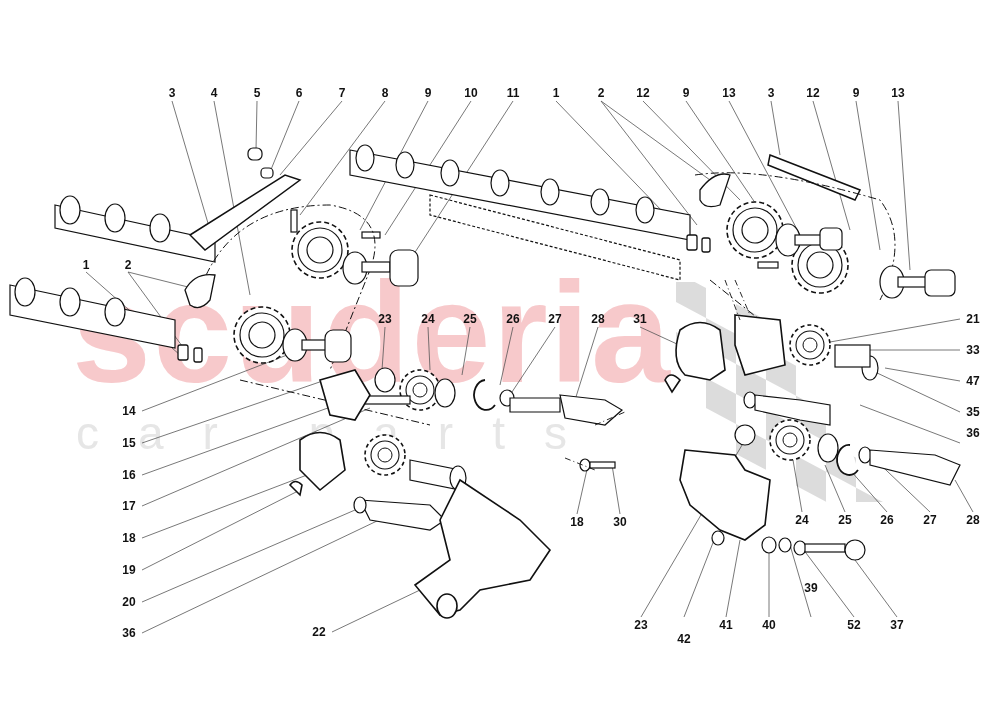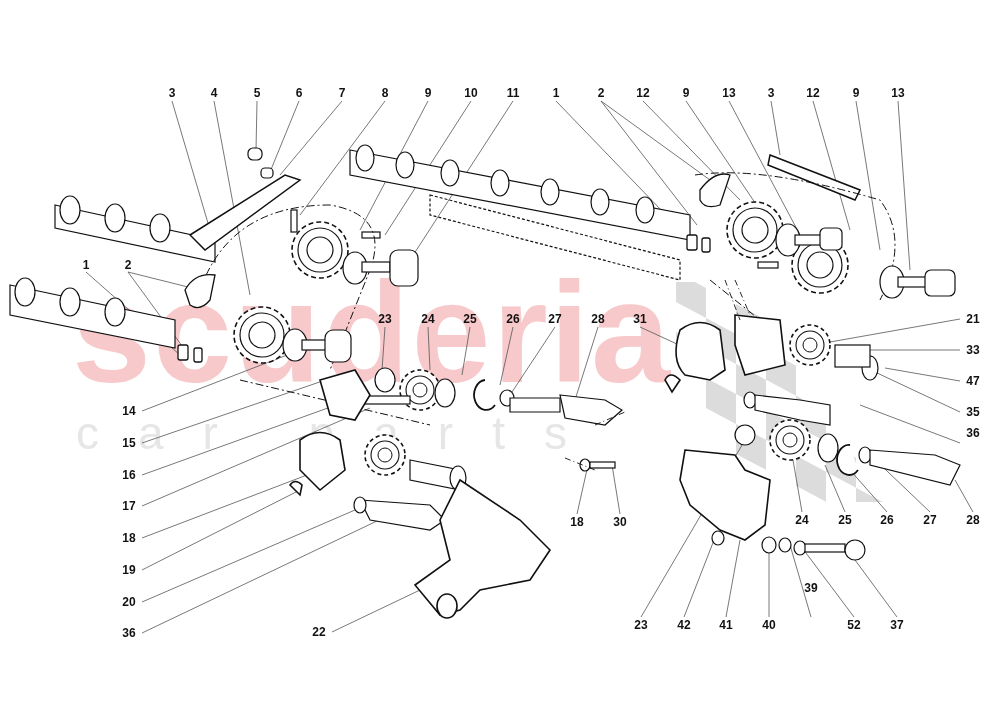--- a/index.html
+++ b/index.html
@@ -284,19 +284,19 @@
   <div class="lbl" style="left:973px;top:412px">35</div>
   <div class="lbl" style="left:973px;top:433px">36</div>
   <div class="lbl" style="left:577px;top:522px">18</div>
   <div class="lbl" style="left:620px;top:522px">30</div>
   <div class="lbl" style="left:802px;top:520px">24</div>
   <div class="lbl" style="left:845px;top:520px">25</div>
   <div class="lbl" style="left:887px;top:520px">26</div>
   <div class="lbl" style="left:930px;top:520px">27</div>
   <div class="lbl" style="left:973px;top:520px">28</div>
   <div class="lbl" style="left:641px;top:625px">23</div>
-  <div class="lbl" style="left:684px;top:625px">42</div>
+  <div class="lbl" style="left:684px;top:639px">42</div>
   <div class="lbl" style="left:726px;top:625px">41</div>
   <div class="lbl" style="left:769px;top:625px">40</div>
   <div class="lbl" style="left:811px;top:588px">39</div>
   <div class="lbl" style="left:854px;top:625px">52</div>
   <div class="lbl" style="left:897px;top:625px">37</div>
 </div>
 
 </body></html>

